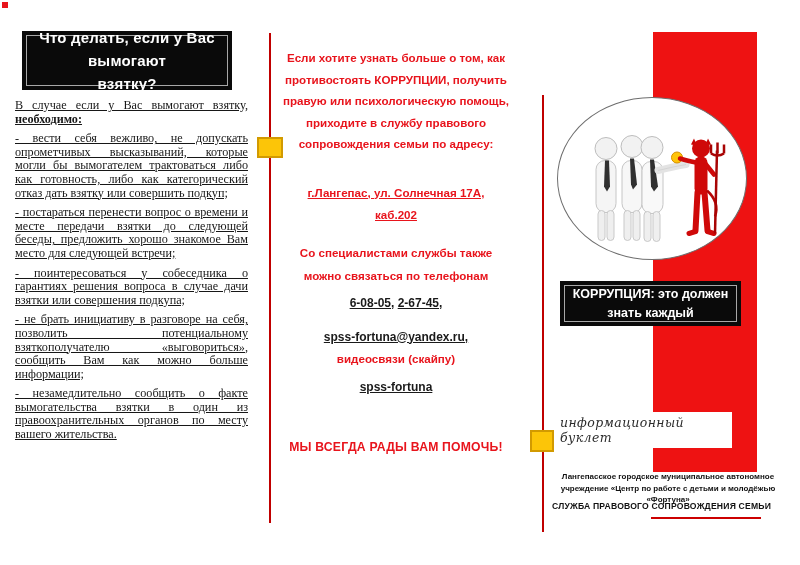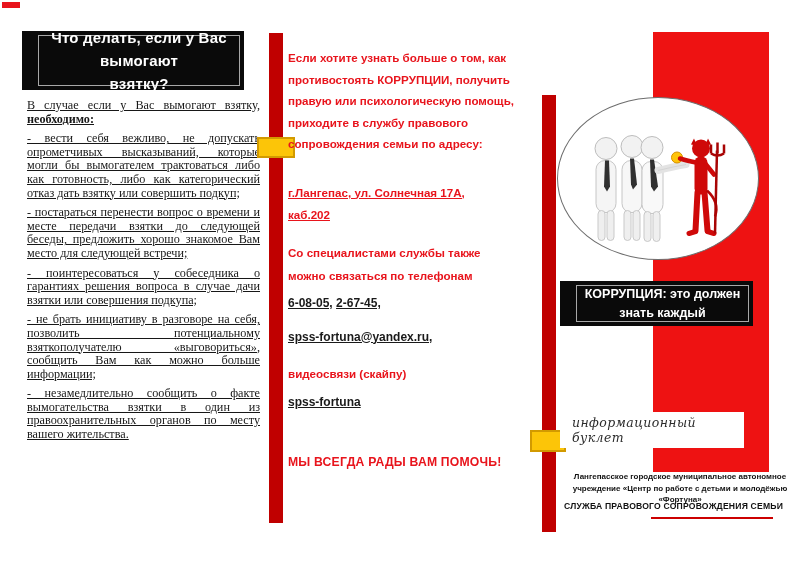--- a/index.html
+++ b/index.html
@@ -1,20 +1,20 @@
 <!DOCTYPE html>
 <html lang="ru"><head>
 <meta charset="utf-8">
 <style>
   html,body{margin:0;padding:0;background:#fff;}
   #page{position:relative;width:800px;height:565px;background:#ffffff;overflow:hidden;
         font-family:"Liberation Sans",sans-serif;}
 
   
-  .abs{position:absolute;padding-left:12px;}
+  .abs{position:absolute;}
 
   
   .corner-mark{left:2px;top:2px;width:6px;height:6px;background:#e8141c;}
 
   
   .black-box{background:#0a0a0a;display:flex;align-items:center;justify-content:center;}
   .black-box .inner{width:calc(100% - 10px);height:calc(100% - 10px);
         border:1px solid #a8a8a8;display:flex;flex-direction:column;
         align-items:center;justify-content:center;color:#ffffff;
         font-weight:bold;text-align:center;}
@@ -30,30 +30,30 @@
 
   
   .divider{width:2px;background:#c00000;}
   .div-mid{left:269px;top:33px;height:490px;}
   .div-right{left:542px;top:95px;height:437px;}
   .ysq{background:#fcc508;border:2px solid #d29a00;}
   .ysq-1{left:257px;top:137px;width:22px;height:17px;}
   .ysq-2{left:530px;top:430px;width:20px;height:18px;}
 
   
-  .mid{left:276px;top:47px;width:240px;text-align:left;font-weight:bold;}
+  .mid{left:276px;top:47px;width:240px;text-align:center;font-weight:bold;}
   .red-t{color:#e8141c;}
   .blk-t{color:#1a1a1a;}
   .inv-line{font-size:11.6px;line-height:21.5px;}
   .addr{margin-top:27px;font-size:11.6px;line-height:22px;text-decoration:underline;}
   .p2{margin-top:15px;font-size:11.6px;line-height:23px;}
   .phones{margin-top:6px;font-size:12px;line-height:20px;}
   .phones span{text-decoration:underline;}
   .mlabel{margin-top:14px;font-size:11.6px;}
-  .mlabel3{margin-top:23px;font-size:11.6px;}
+  .mlabel3{margin-top:8px;font-size:11.6px;}
   .mlink{margin-top:17px;font-size:12px;text-decoration:underline;}
   .mlink2{margin-top:15px;font-size:12px;text-decoration:underline;}
   .closing{margin-top:46px;font-size:12.2px;letter-spacing:.2px;}
 
   
   .red-band{left:653px;top:32px;width:104px;height:440px;background:#ee1212;}
   .oval{left:557px;top:97px;width:188px;height:161px;background:#ffffff;
         border:1px solid #6e6e6e;border-radius:50%;}
   .oval svg{position:absolute;left:0;top:0;}
   .ribbon{left:560px;top:412px;width:172px;height:36px;background:#ffffff;

